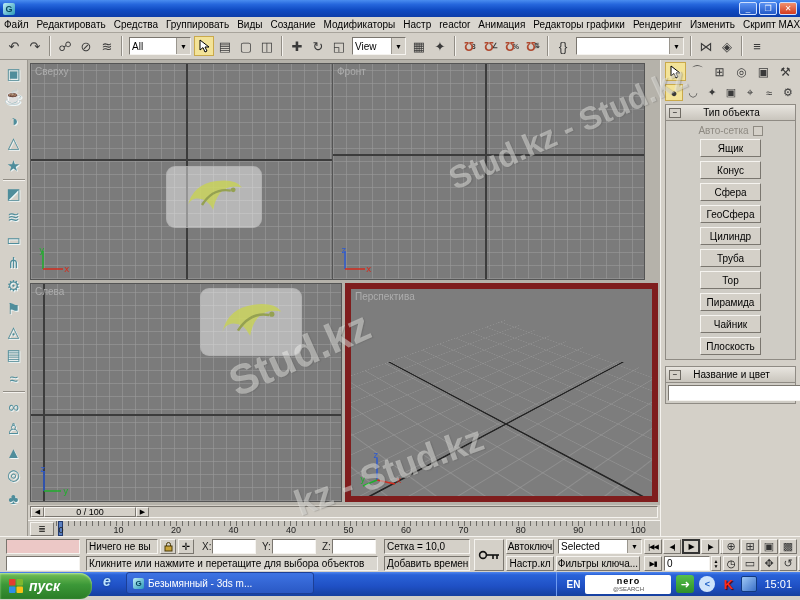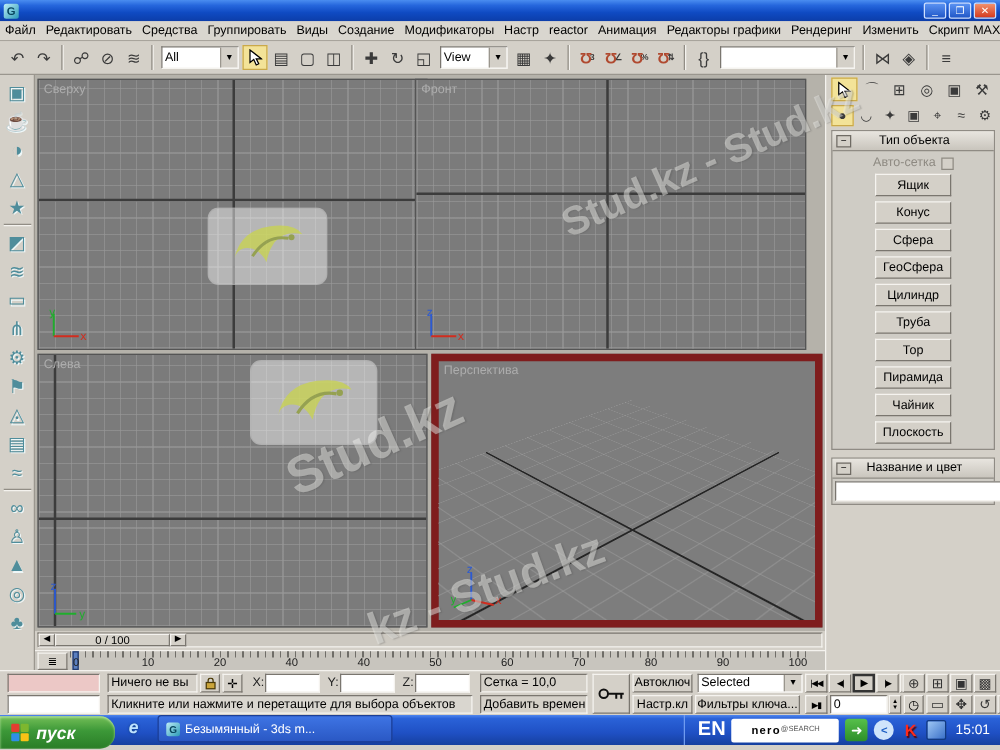--- a/index.html
+++ b/index.html
@@ -132,22 +132,22 @@
     box-shadow:inset 0 1px 2px #b8e6a0;color:#fff;font-weight:bold;font-style:italic;font-size:14px}
   .qlico{width:18px;height:18px;border-radius:3px;display:flex;align-items:center;justify-content:center;
     color:#fff;font-size:14px;font-weight:bold}
   #ie-ico{color:#bfe3ff;font-style:italic;text-shadow:0 0 2px #083a77}
   #taskbtn{height:22px;width:188px;margin-left:10px;border-radius:3px;display:flex;align-items:center;gap:4px;padding:0 6px;
     background:linear-gradient(180deg,#3e74e4,#2a58c4);border:1px solid #1c3f96;color:#fff;font-size:10px;white-space:nowrap;overflow:hidden}
   #taskbtn .tico{width:11px;height:11px;border-radius:2px;background:linear-gradient(135deg,#bfeef6,#2a9ab8);
     color:#06445c;font-size:8px;font-weight:bold;display:flex;align-items:center;justify-content:center;flex:0 0 auto}
   #tray{margin-left:auto;height:100%;display:flex;align-items:center;gap:5px;padding:0 8px 0 10px;
     border-left:1px solid #6f9bf0;background:linear-gradient(180deg,#4f86ee 0%,#2a62d8 12%,#1f50c4 60%,#16409f 100%)}
-  #lang{color:#fff;font-size:16px;font-weight:bold}
-  #nerobox{width:86px;height:19px;background:#fff;border-radius:2px;display:flex;flex-direction:row;
+  #lang{color:#fff;font-size:10px;font-weight:bold}
+  #nerobox{width:86px;height:19px;background:#fff;border-radius:2px;display:flex;flex-direction:column;
     align-items:center;justify-content:center;line-height:1}
   #nerobox .n1{font-weight:bold;font-size:9px;letter-spacing:1px}
   #nerobox .n2{font-size:6px;color:#555}
   #gobtn{width:18px;height:18px;border-radius:3px;background:linear-gradient(180deg,#57c04a,#2d8f2a);color:#fff;
     display:flex;align-items:center;justify-content:center;font-size:11px}
   .trayico{width:16px;height:16px;border-radius:2px;display:flex;align-items:center;justify-content:center;font-size:10px}
   #hidechev{background:#cfe4fb;color:#1d5fc4;border-radius:50%;font-size:9px;font-weight:bold}
   #kasper{color:#ff2a1a;font-weight:bold;font-size:13px;text-shadow:1px 1px 1px #5a0000}
   #dispico{background:linear-gradient(135deg,#9fc8f5,#3a70c8);border:1px solid #123a80}
   #clock{color:#fff;font-size:11px;margin-left:2px}

